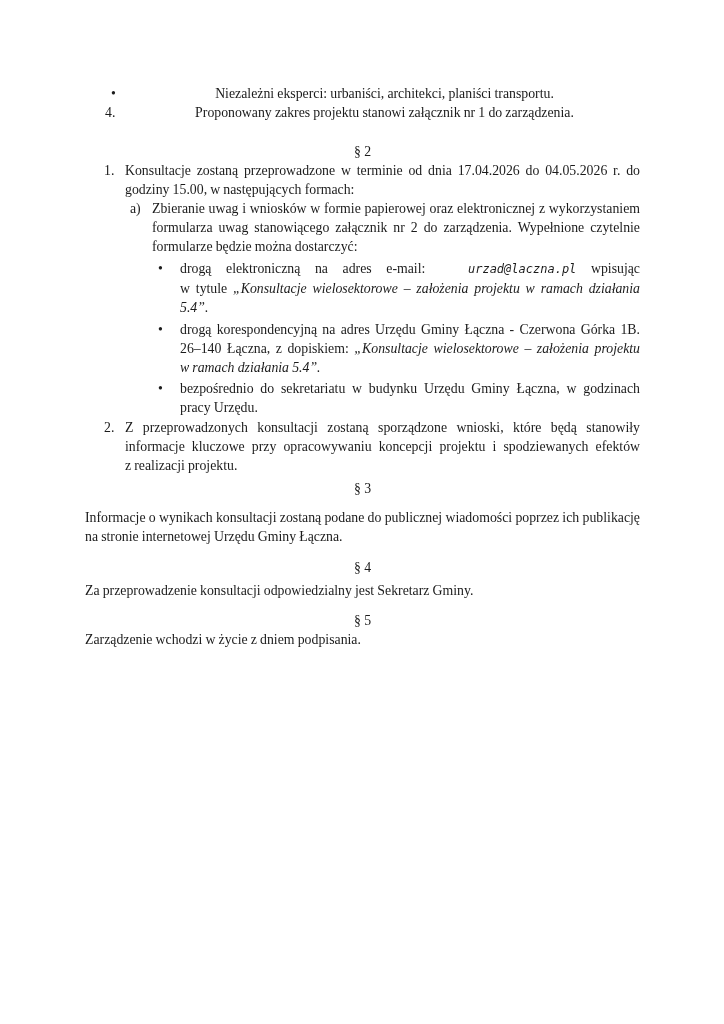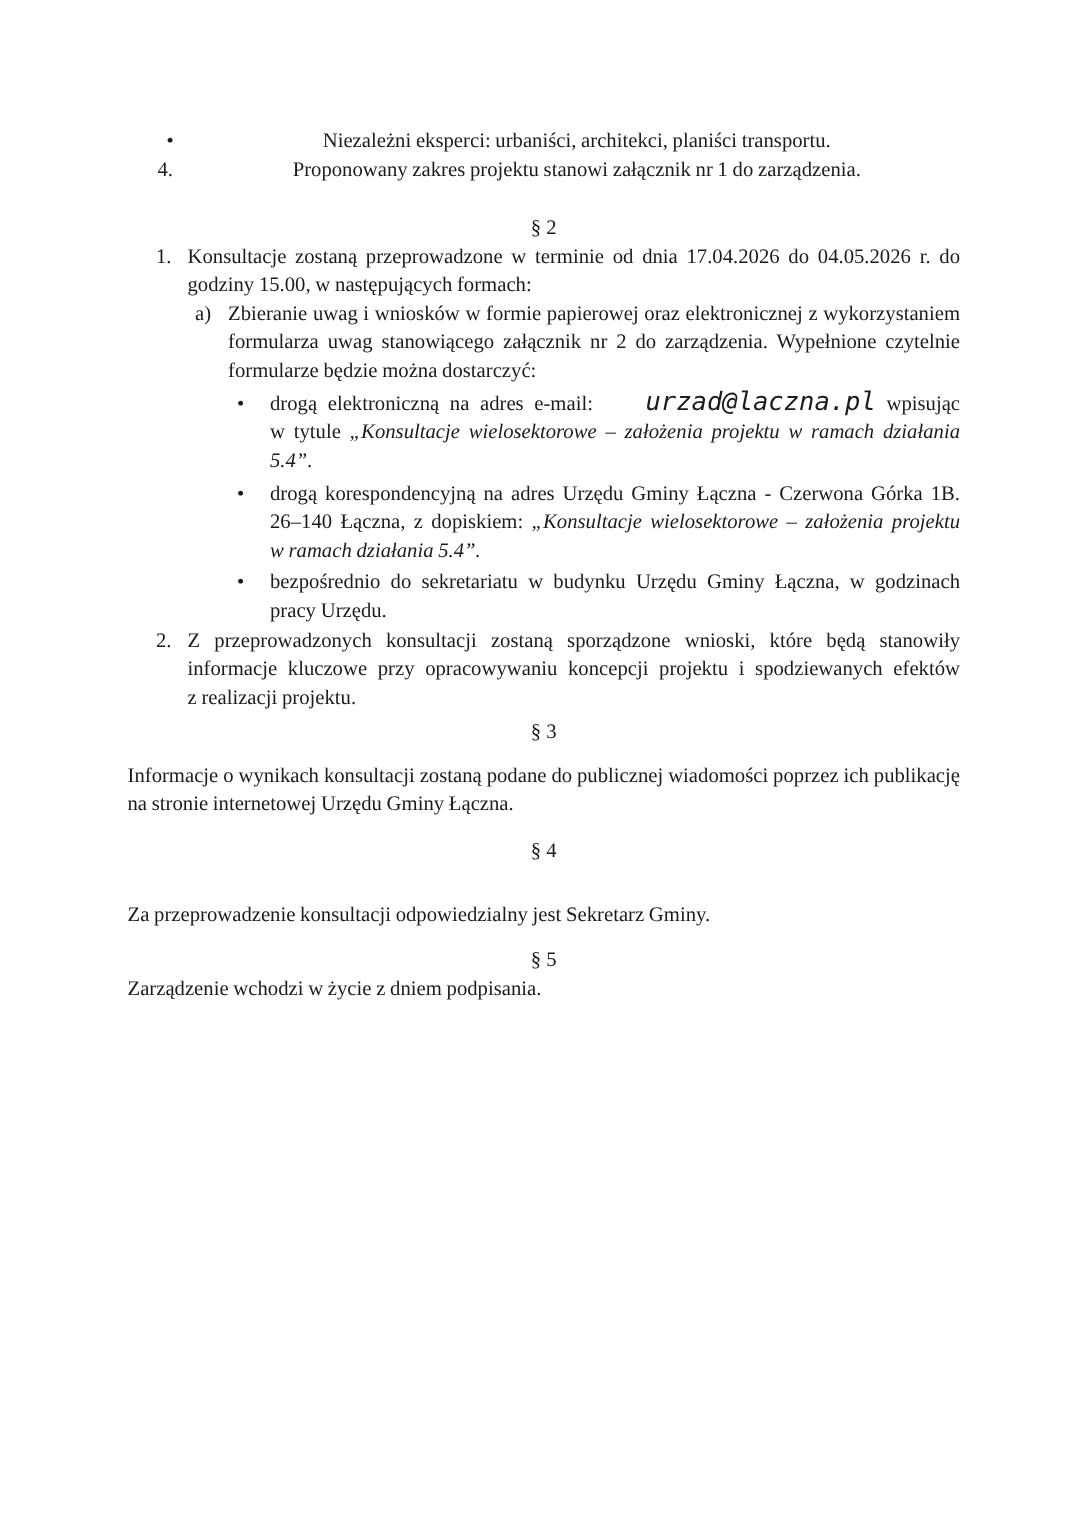--- a/index.html
+++ b/index.html
@@ -42,29 +42,29 @@
   .suba { padding-left:45px; }
   .suba .marker { width:22px; }
 
   .inner { padding-left:73px; }
   .inner .marker { width:22px; }
   .b-email { margin-top:3px; }
   .b-post { margin-top:3px; }
   .b-person { margin-top:2px; }
 
   .p3 { margin-top:10px; }
-  .p4 { margin-top:24px; }
+  .p4 { margin-top:4px; }
   .p5 { }
   .para { text-align:justify; word-spacing:-0.3px; }
 
   .it { font-style:italic; }
   .email {
     font-family:"DejaVu Sans Mono", monospace;
     font-style:italic;
-    font-size:17px;
+    font-size:12px;
     margin-left:28px;
   }
 </style>
 </head>
 <body>
 
 <div class="page">
 
   <div class="li intro-bullet">
     <span class="marker">•</span>

